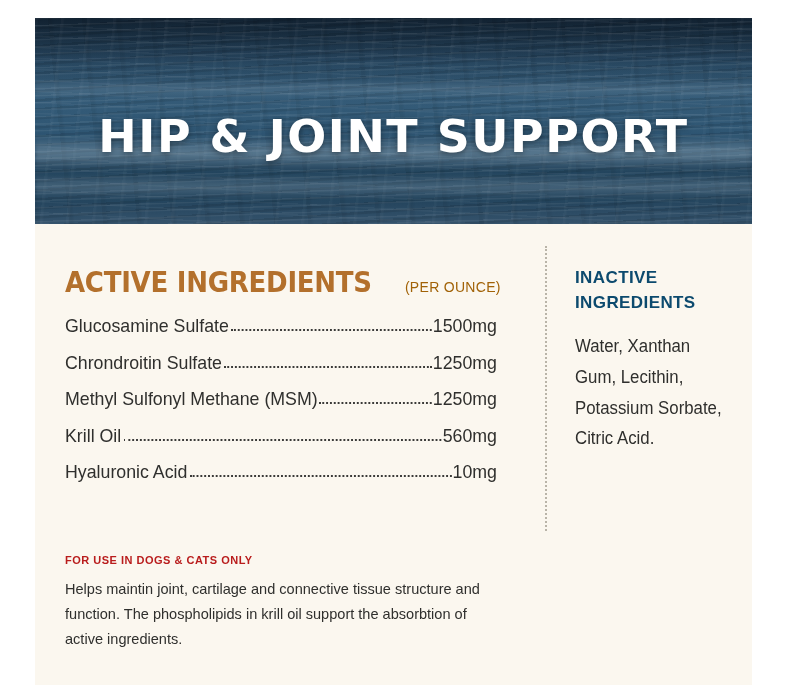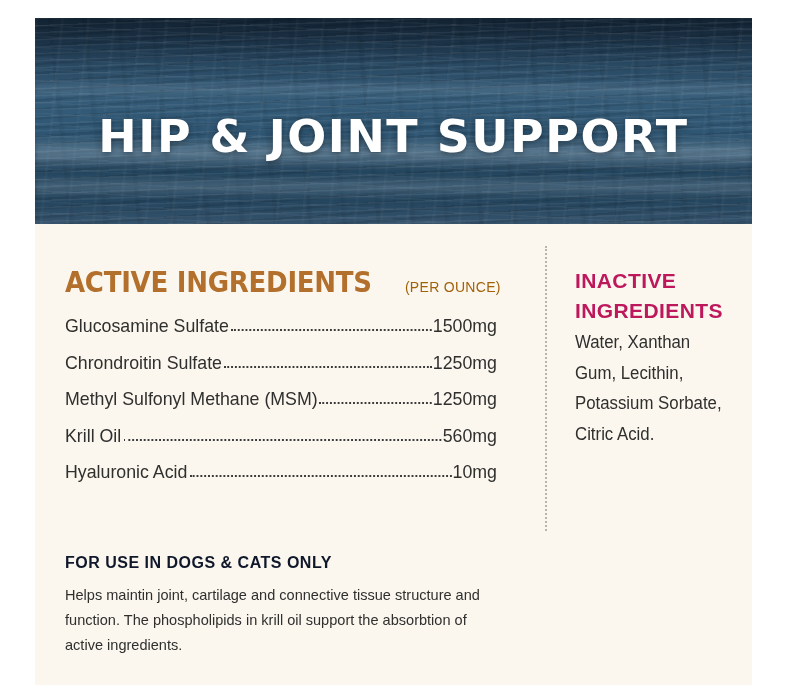--- a/index.html
+++ b/index.html
@@ -151,48 +151,48 @@
   
   #inactive-col {
     position: absolute;
     left: 540px;
     top: 42px;
     width: 165px;
   }
   #inactive-title {
     font-family: "Liberation Sans", sans-serif;
     font-weight: bold;
-    font-size: 21px;
+    font-size: 17px;
     letter-spacing: .4px;
     line-height: 1.45;
-    color: #be185d;
-    margin-bottom: 0;
+    color: #0c4a6e;
+    margin-bottom: 16px;
   }
   #inactive-body {
     font-family: "Liberation Sans", sans-serif;
     font-size: 17.5px;
     line-height: 1.75;
     color: #2f2f2d;
     transform: scaleX(0.96);
     transform-origin: left center;
   }
 
   
   #usage {
     position: absolute;
     left: 30px;
     top: 330px;
     width: 440px;
   }
   #usage-head {
     font-family: "Liberation Sans", sans-serif;
     font-weight: bold;
-    font-size: 16px;
+    font-size: 11px;
     letter-spacing: .5px;
-    color: #0f172a;
+    color: #b91c1c;
     margin-bottom: 10px;
   }
   #usage-body {
     font-family: "Liberation Sans", sans-serif;
     font-size: 15px;
     line-height: 1.67;
     color: #2f2f2d;
     transform: scaleX(0.97);
     transform-origin: left center;
   }

